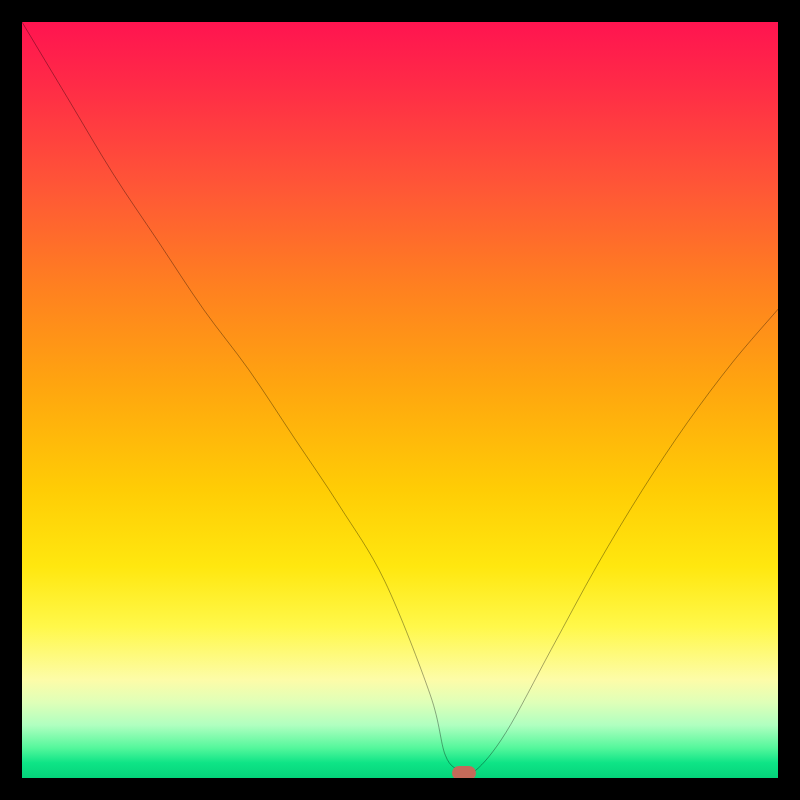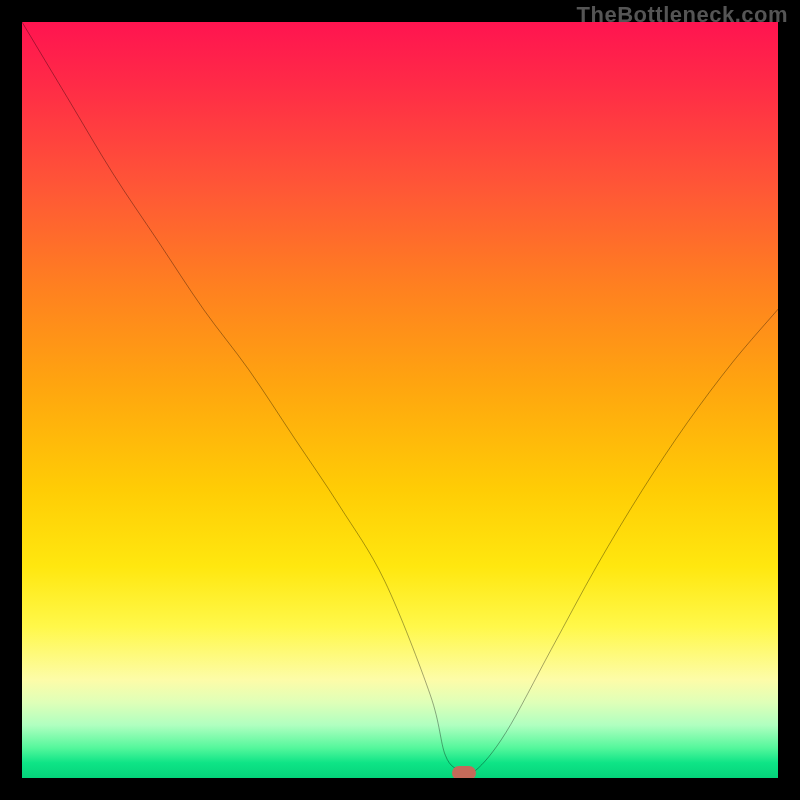--- a/index.html
+++ b/index.html
@@ -75,21 +75,20 @@
     background: #c46a5a;
     transform: translate(-50%, -50%);
     z-index: 3;
   }
 </style>
 </head>
 <body>
 
 <div class="frame">
 
-  <div class="watermark">TheBottleneck.com</div>
 
   <div class="plot">
     <div class="gradient"></div>
 
     <svg class="curve" viewBox="0 0 100 100" preserveAspectRatio="none">
       <path fill="none" stroke="#000" stroke-width="0.35" stroke-linecap="round" stroke-linejoin="round" vector-effect="non-scaling-stroke" d="M 0 0 C 1.00 1.67, 4.00 6.67, 6.00 10.00 C 8.00 13.33, 10.00 16.83, 12.00 20.00 C 14.00 23.17, 16.00 26.00, 18.00 29.00 C 20.00 32.00, 22.00 35.17, 24.00 38.00 C 26.00 40.83, 28.00 43.17, 30.00 46.00 C 32.00 48.83, 34.00 52.00, 36.00 55.00 C 38.00 58.00, 40.00 60.83, 42.00 64.00 C 44.00 67.17, 46.00 69.83, 48.00 74.00 C 50.00 78.17, 52.67 85.17, 54.00 89.00 C 55.33 92.83, 55.33 95.33, 56.00 97.00 C 56.67 98.67, 57.33 98.67, 58.00 99.00 C 58.67 99.33, 59.00 99.83, 60.00 99.00 C 61.00 98.17, 62.33 96.67, 64.00 94.00 C 65.67 91.33, 68.00 86.67, 70.00 83.00 C 72.00 79.33, 74.00 75.50, 76.00 72.00 C 78.00 68.50, 80.00 65.17, 82.00 62.00 C 84.00 58.83, 86.00 55.83, 88.00 53.00 C 90.00 50.17, 92.00 47.50, 94.00 45.00 C 96.00 42.50, 99.00 39.17, 100.00 38.00"></path>
     </svg>
 
     <div class="marker" style="left: 58.5%; top: 99.4%;"></div>
   </div>

